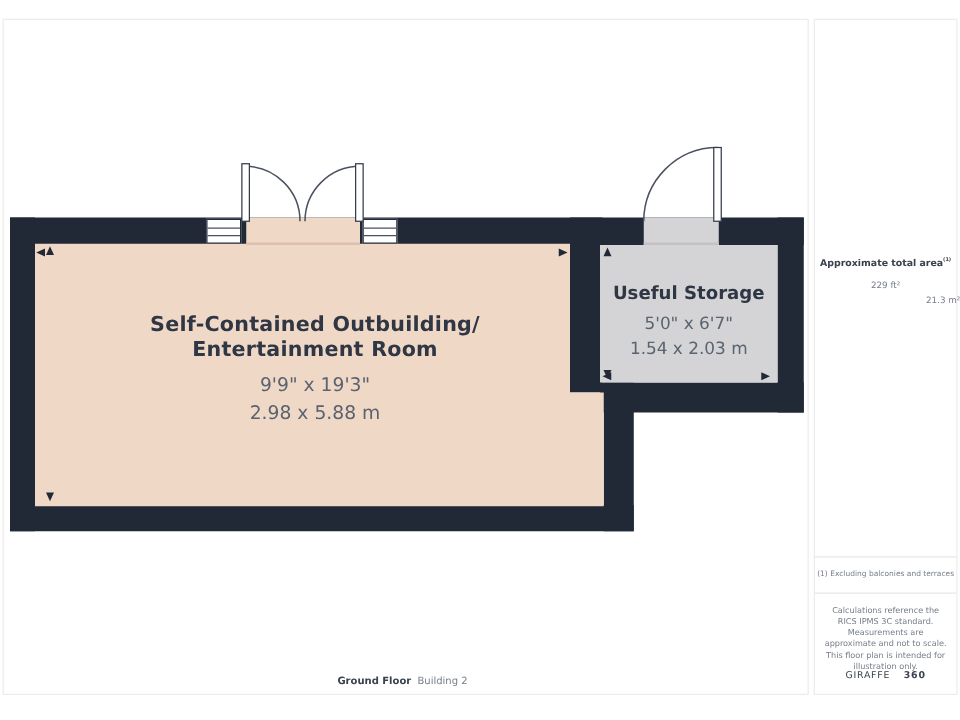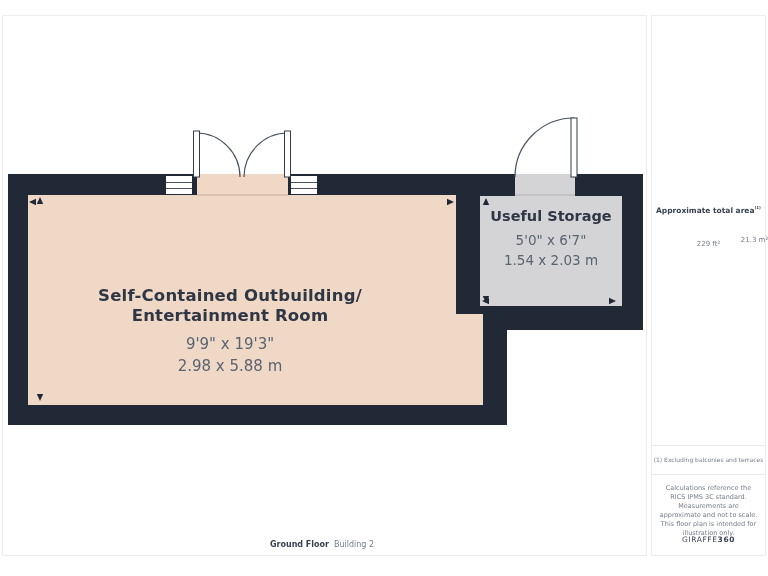--- a/index.html
+++ b/index.html
@@ -20,39 +20,39 @@
   .window{position:absolute;background:#ffffff;border:1px solid var(--wall);box-sizing:border-box;}
   .window .pane-line{position:absolute;left:0;right:0;height:0;border-top:1px solid #4a5260;}
 
   .opening{position:absolute;box-sizing:border-box;}
   #door-opening-main{background:var(--room_fill);border-bottom:2px solid #ddc0ae;}
   #door-opening-storage{background:var(--storage_fill);border-bottom:2px solid #c2c2c4;}
 
   svg#plan-overlay{position:absolute;left:0;top:0;pointer-events:none;}
 
   .room-label{position:absolute;text-align:center;}
-  #main-room-label{left:50px;top:250px;width:360px;margin-top:36px;}
+  #main-room-label{left:72px;top:250px;width:360px;}
   #main-room-label .title{font-size:16.5px;font-weight:bold;color:var(--text_dark);line-height:20px;letter-spacing:.2px;}
   #main-room-label .dims{font-size:15px;color:var(--text_dim);line-height:22px;margin-top:7px;}
-  #storage-room-label{left:478px;top:207px;width:146px;}
+  #storage-room-label{left:478px;top:226px;width:146px;}
   #storage-room-label .title{font-size:14.5px;font-weight:bold;color:var(--text_dark);line-height:19px;}
   #storage-room-label .dims{font-size:13.5px;color:var(--text_dim);line-height:20px;margin-top:4px;}
 
   .side-inner{position:absolute;left:651px;width:115px;text-align:center;color:var(--text_gray);}
   #area-heading{top:205px;font-size:7.5px;font-weight:bold;color:#3a4250;}
   #area-heading sup{font-size:4px;}
-  #area-ft{top:240px;font-size:7px;}
+  #area-ft{top:224px;font-size:7px;}
   #area-m{top:236px;font-size:7px;padding-left:46px;}
   .side-divider{position:absolute;left:652px;width:113px;height:0;border-top:1px solid #e8e8e8;}
   #divider-1{top:445px;}
   #divider-2{top:474px;}
   #footnote{top:456px;font-size:6px;}
   #disclaimer{top:484px;font-size:6.5px;line-height:9px;padding:0 8px;width:99px;}
   #brand{top:535px;font-size:7.5px;letter-spacing:.6px;color:#3a4250;}
-  #brand b{font-weight:bold;}
+  #brand b{font-weight:bold;padding-left:11px;}
 
   #floor-footer{position:absolute;left:0;top:540px;width:644px;text-align:center;font-size:8px;color:var(--text_gray);}
   #floor-footer .floor-name{font-weight:bold;color:#3a4250;margin-right:5px;}
 </style>
 </head>
 <body style="--wall: #212936; --room_fill: #f0d8c7; --storage_fill: #d4d4d6; --text_dark: #2f3644; --text_dim: #5a6370; --text_gray: #767e89;">
 
 <div class="panel" id="main-panel"></div>
 <div class="panel" id="side-panel"></div>
 

